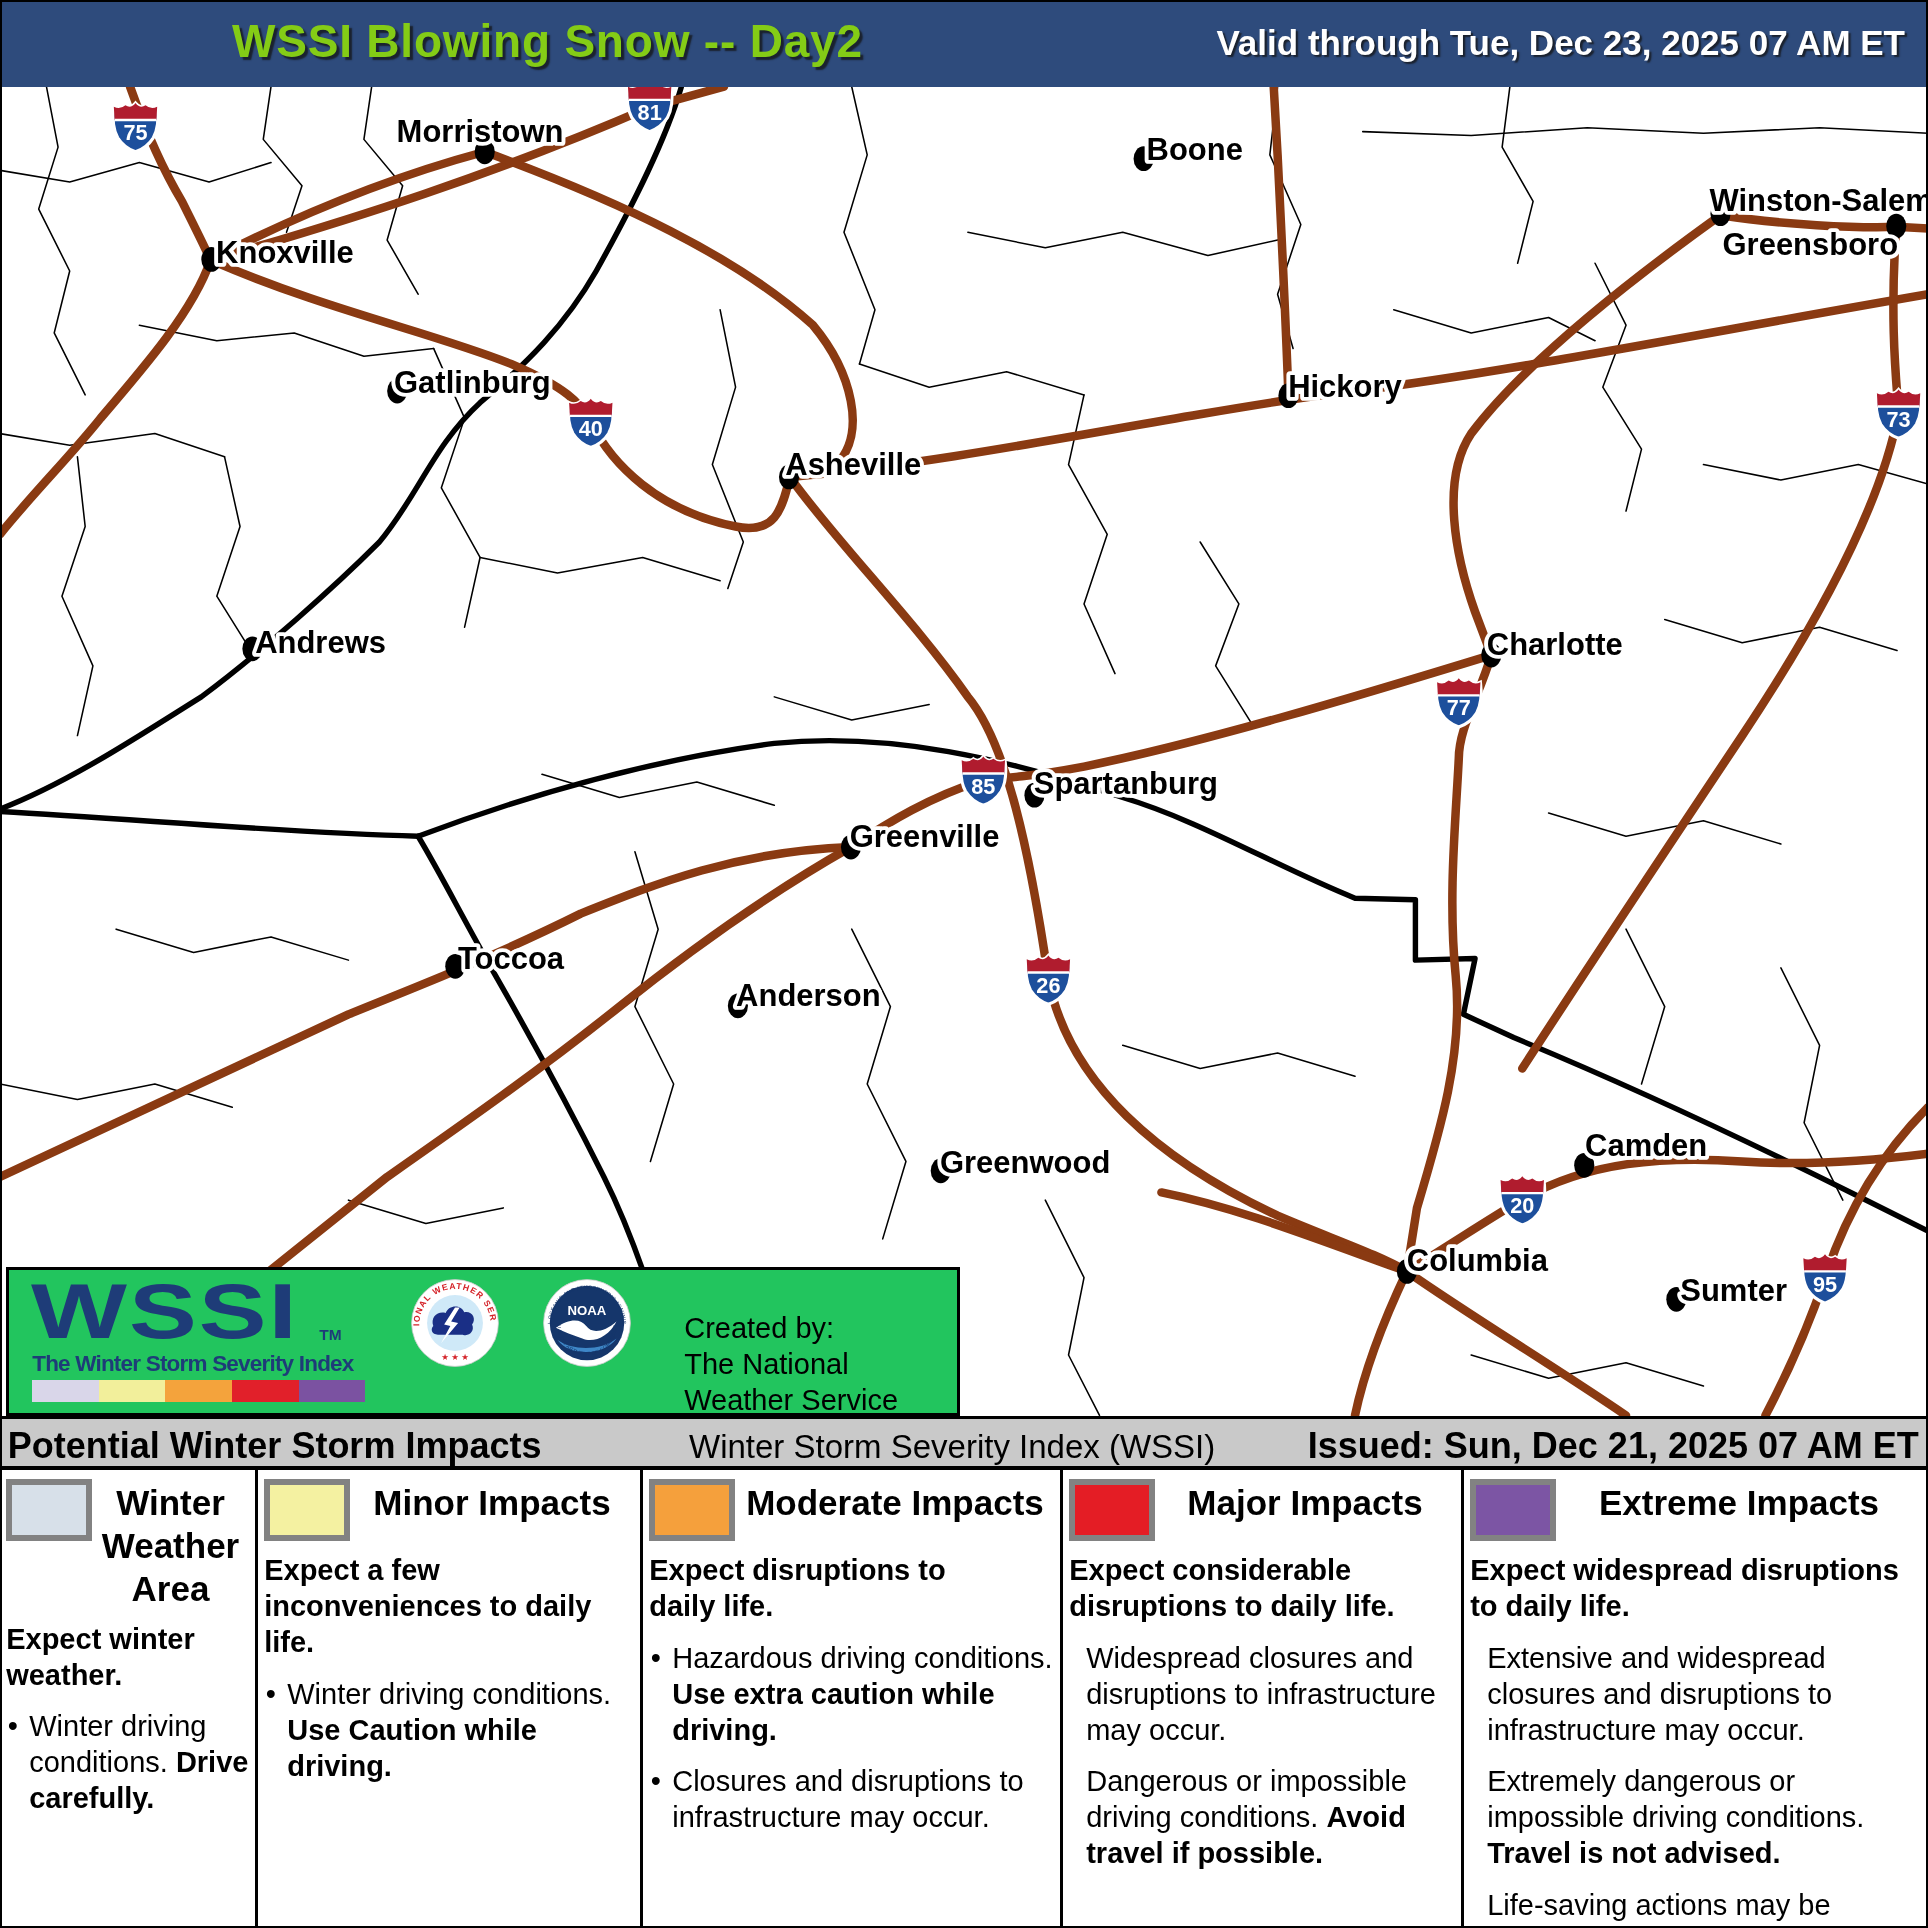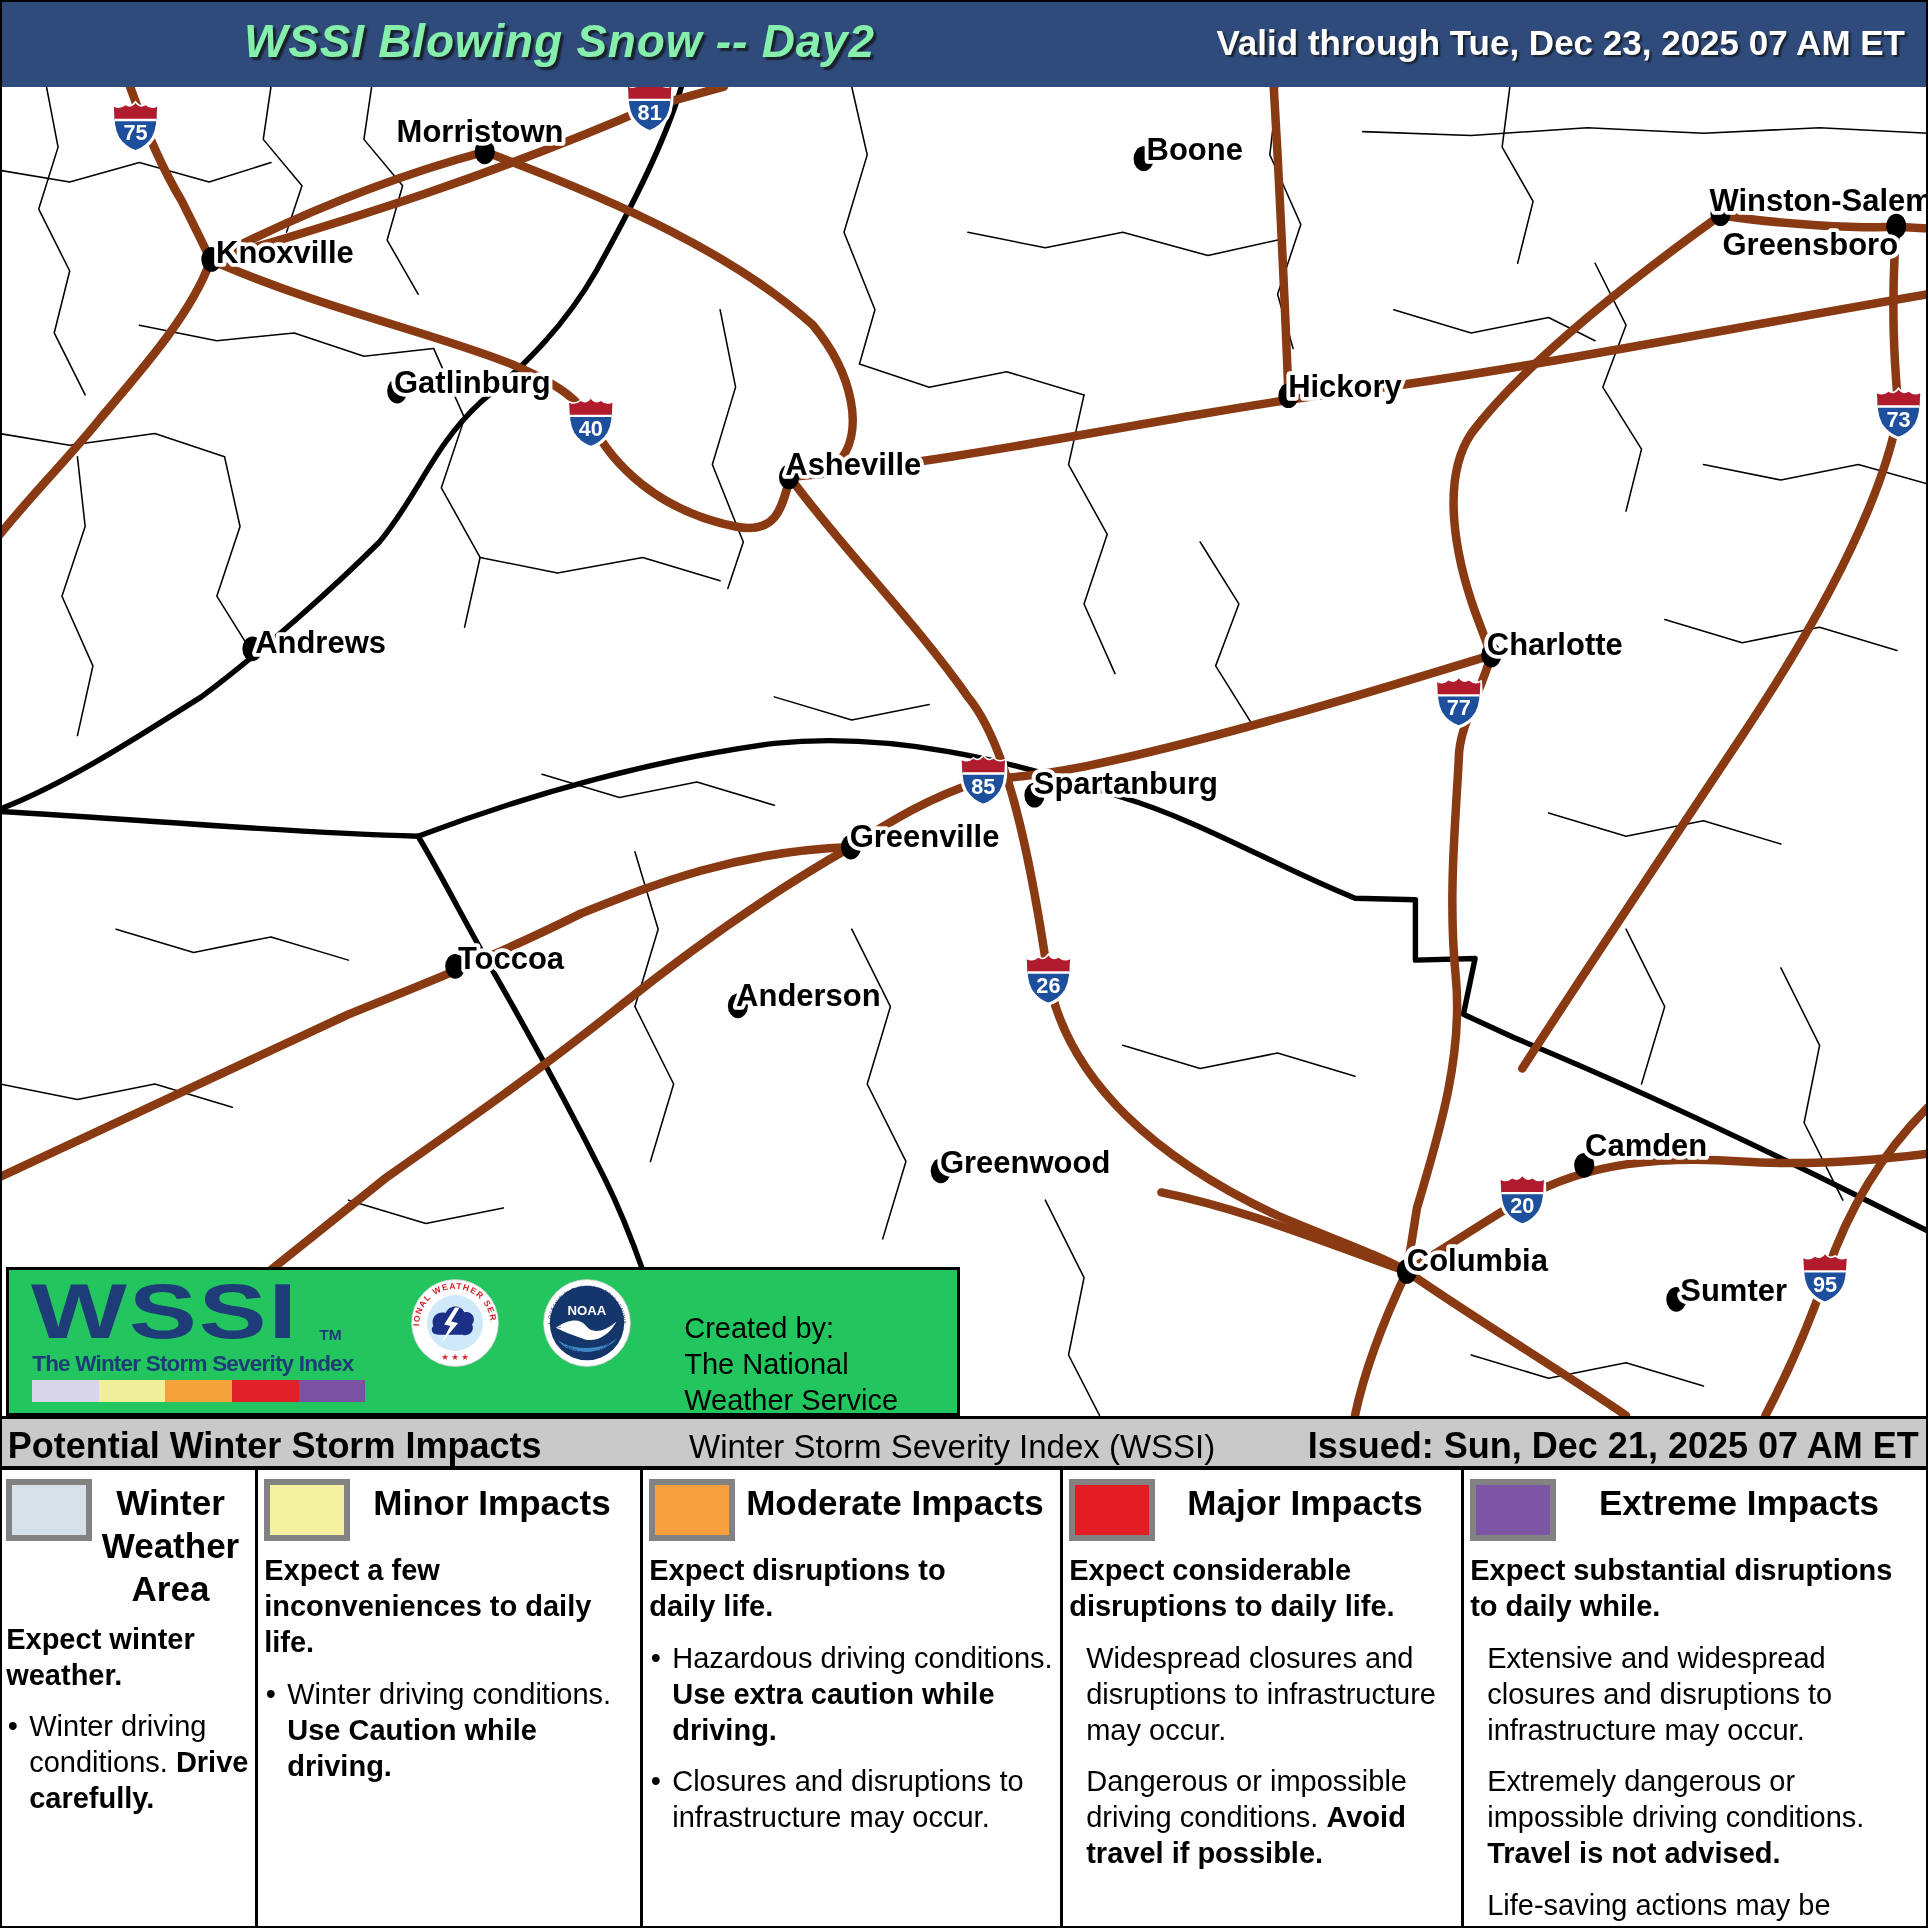--- a/index.html
+++ b/index.html
@@ -2,22 +2,22 @@
 <html style="font-size:12.4px"><head>
 <meta charset="utf-8">
 <style>
   html,body{margin:0;padding:0;background:#ffffff;}
   body{font-family:"Liberation Sans", sans-serif;}
   #stage{position:relative;width:1928px;height:1928px;background:#ffffff;overflow:hidden;}
   #frame{position:absolute;left:0;top:0;width:1924px;height:1924px;border:2.3px solid #000;pointer-events:none;z-index:50;}
 
   
   #titlebar{position:absolute;left:0;top:0;width:1928px;height:87px;background:#2e4b7c;z-index:20;}
-  #titlebar .main-title{position:absolute;left:244px;top:14px;font-size:46px;font-weight:bold;color:#86efac;
-    text-shadow:3.1px 3.1px 1.5px rgba(20,20,20,.75);letter-spacing:0.8px;font-style:italic;}
+  #titlebar .main-title{position:absolute;left:232px;top:14px;font-size:46px;font-weight:bold;color:#84cc16;
+    text-shadow:3.1px 3.1px 1.5px rgba(20,20,20,.75);letter-spacing:0.8px;}
   #titlebar .valid-label{position:absolute;right:23px;top:23px;font-size:35px;font-weight:bold;color:#fff;
     text-shadow:2.3px 2.3px 1.5px rgba(20,20,20,.75);}
 
   
   #mapsvg{position:absolute;left:0;top:0;z-index:1;}
   .county{fill:none;stroke:#000;stroke-width:2;stroke-linejoin:round;stroke-linecap:round;}
   .stateline{fill:none;stroke:#000;stroke-width:7;stroke-linejoin:round;stroke-linecap:round;}
   .road{fill:none;stroke:#8a3a12;stroke-width:11;stroke-linejoin:round;stroke-linecap:round;}
   .city-dot{fill:#000;}
   .city-label{font-family:"Liberation Sans",sans-serif;font-size:40px;font-weight:bold;fill:#000;
@@ -368,21 +368,21 @@
         </div>
         <div class="leg-lead">Expect considerable disruptions to daily life.</div>
         <div class="leg-item nobullet"><span>Widespread closures and disruptions to infrastructure may occur.</span></div>
         <div class="leg-item nobullet"><span>Dangerous or impossible driving conditions. </span><b>Avoid travel if possible.</b></div>
       </div>
       <div class="legend-col col-idx-4" style="left: 1461px; width: 467px;">
         <div class="leg-header">
           <div class="leg-swatch" style="background: rgb(124, 85, 164); border-color: rgb(130, 130, 130);"></div>
           <div class="leg-title">Extreme Impacts</div>
         </div>
-        <div class="leg-lead">Expect substantial disruptions to daily while.</div>
+        <div class="leg-lead">Expect widespread disruptions to daily life.</div>
         <div class="leg-item nobullet"><span>Extensive and widespread closures and disruptions to infrastructure may occur.</span></div>
         <div class="leg-item nobullet"><span>Extremely dangerous or impossible driving conditions. </span><b>Travel is not advised.</b></div>
         <div class="leg-item nobullet"><span>Life-saving actions may be needed.</span></div>
       </div>
     </div>
 
   <div id="frame"></div>
 </div>
 
 

